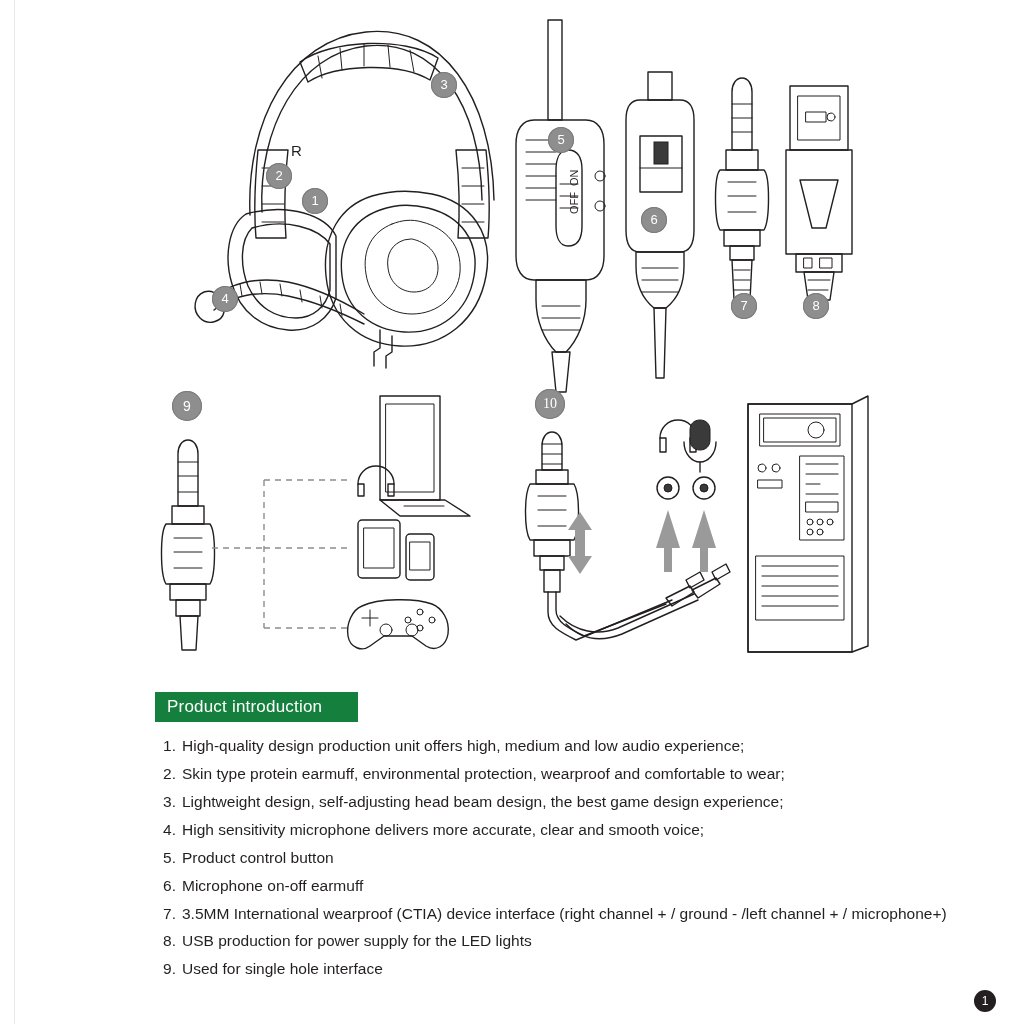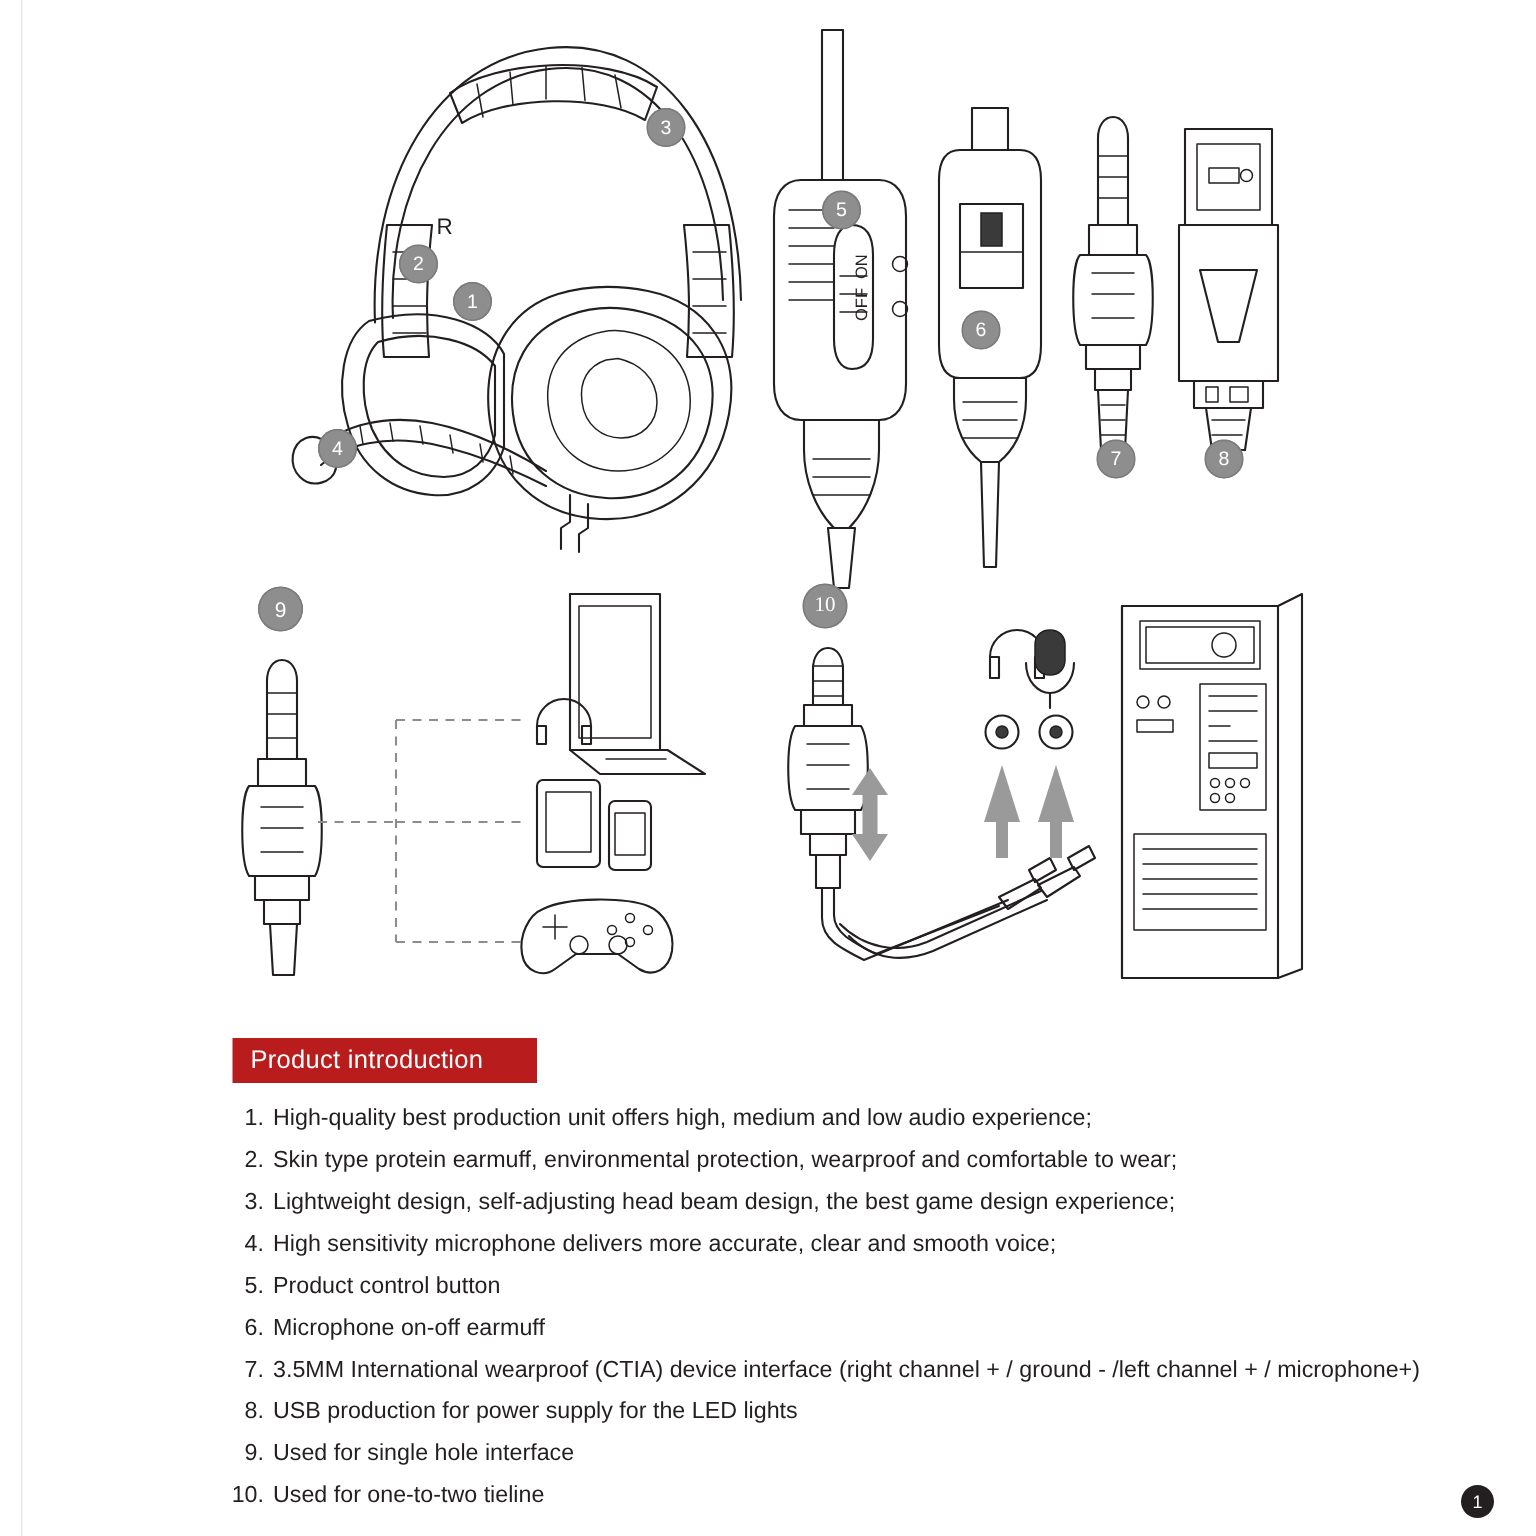--- a/index.html
+++ b/index.html
@@ -60,21 +60,21 @@
   .gray { fill: #9a9a9a; }
   .dash { fill: none; stroke: #8d8d8d; stroke-width: 1.4; stroke-dasharray: 6 5; }
 
   
   .section-title {
     position: absolute;
     left: 155px;
     top: 692px;
     width: 203px;
     height: 30px;
-    background: #b91c1c;
+    background: #15803d;
     color: #ffffff;
     font-size: 17px;
     line-height: 30px;
     padding-left: 12px;
     box-sizing: border-box;
     letter-spacing: 0.2px;
   }
   .list {
     position: absolute;
     left: 150px;
@@ -313,21 +313,21 @@
   <div class="badge" style="left:731px; top:293px;">7</div>
   <div class="badge" style="left:803px; top:293px;">8</div>
   <div class="badge big" style="left:172px; top:391px;">9</div>
   <div class="badge big" style="left:535px; top:389px;font-family:Liberation Serif, serif;">10</div>
 
   <div class="section-title">Product introduction</div>
 
   <div class="list">
     <div class="item">
       <span class="num">1.</span>
-      <span class="txt">High-quality best production unit offers high, medium and low audio experience;</span>
+      <span class="txt">High-quality design production unit offers high, medium and low audio experience;</span>
     </div>
     <div class="item">
       <span class="num">2.</span>
       <span class="txt">Skin type protein earmuff, environmental protection, wearproof and comfortable to wear;</span>
     </div>
     <div class="item">
       <span class="num">3.</span>
       <span class="txt">Lightweight design, self-adjusting head beam design, the best game design experience;</span>
     </div>
     <div class="item">
@@ -347,20 +347,16 @@
       <span class="txt">3.5MM International wearproof (CTIA) device interface (right channel + / ground - /left channel + / microphone+)</span>
     </div>
     <div class="item">
       <span class="num">8.</span>
       <span class="txt">USB production for power supply for the LED lights</span>
     </div>
     <div class="item">
       <span class="num">9.</span>
       <span class="txt">Used for single hole interface</span>
     </div>
-    <div class="item">
-      <span class="num">10.</span>
-      <span class="txt">Used for one-to-two tieline</span>
-    </div>
   </div>
 
   <div class="page-num">1</div>
 </div>
 
 </body></html>

